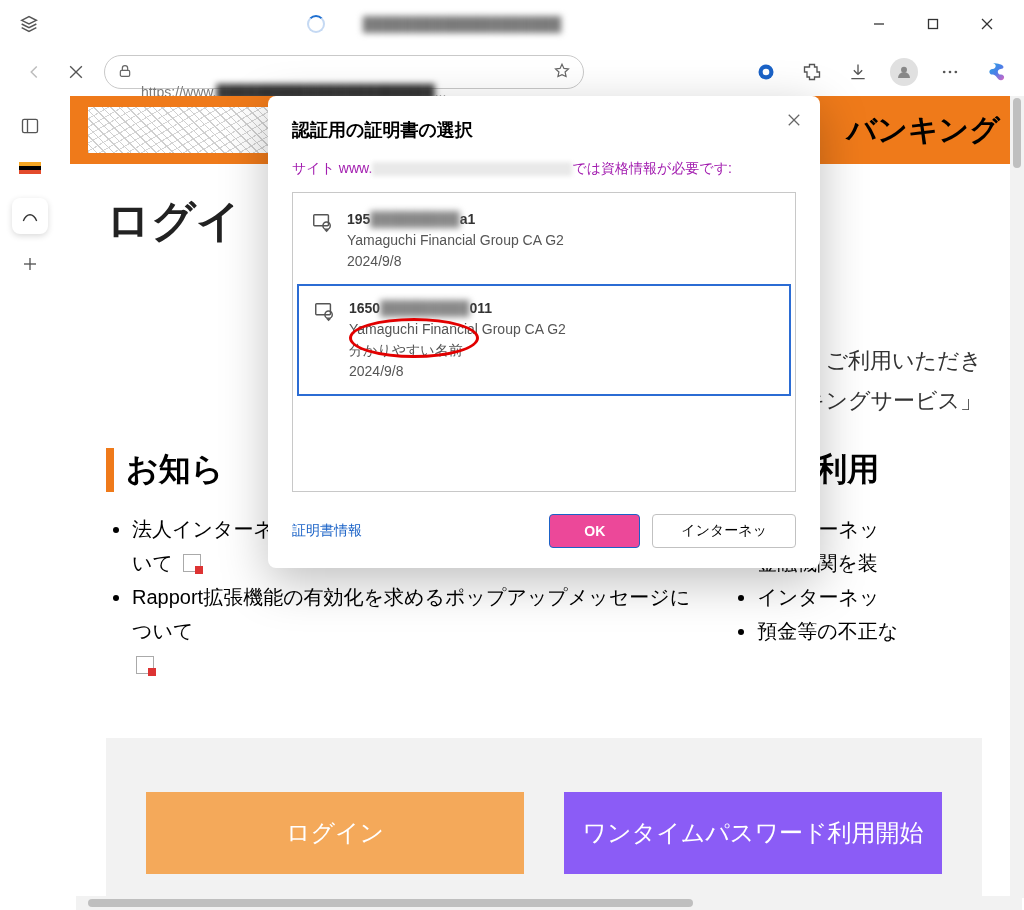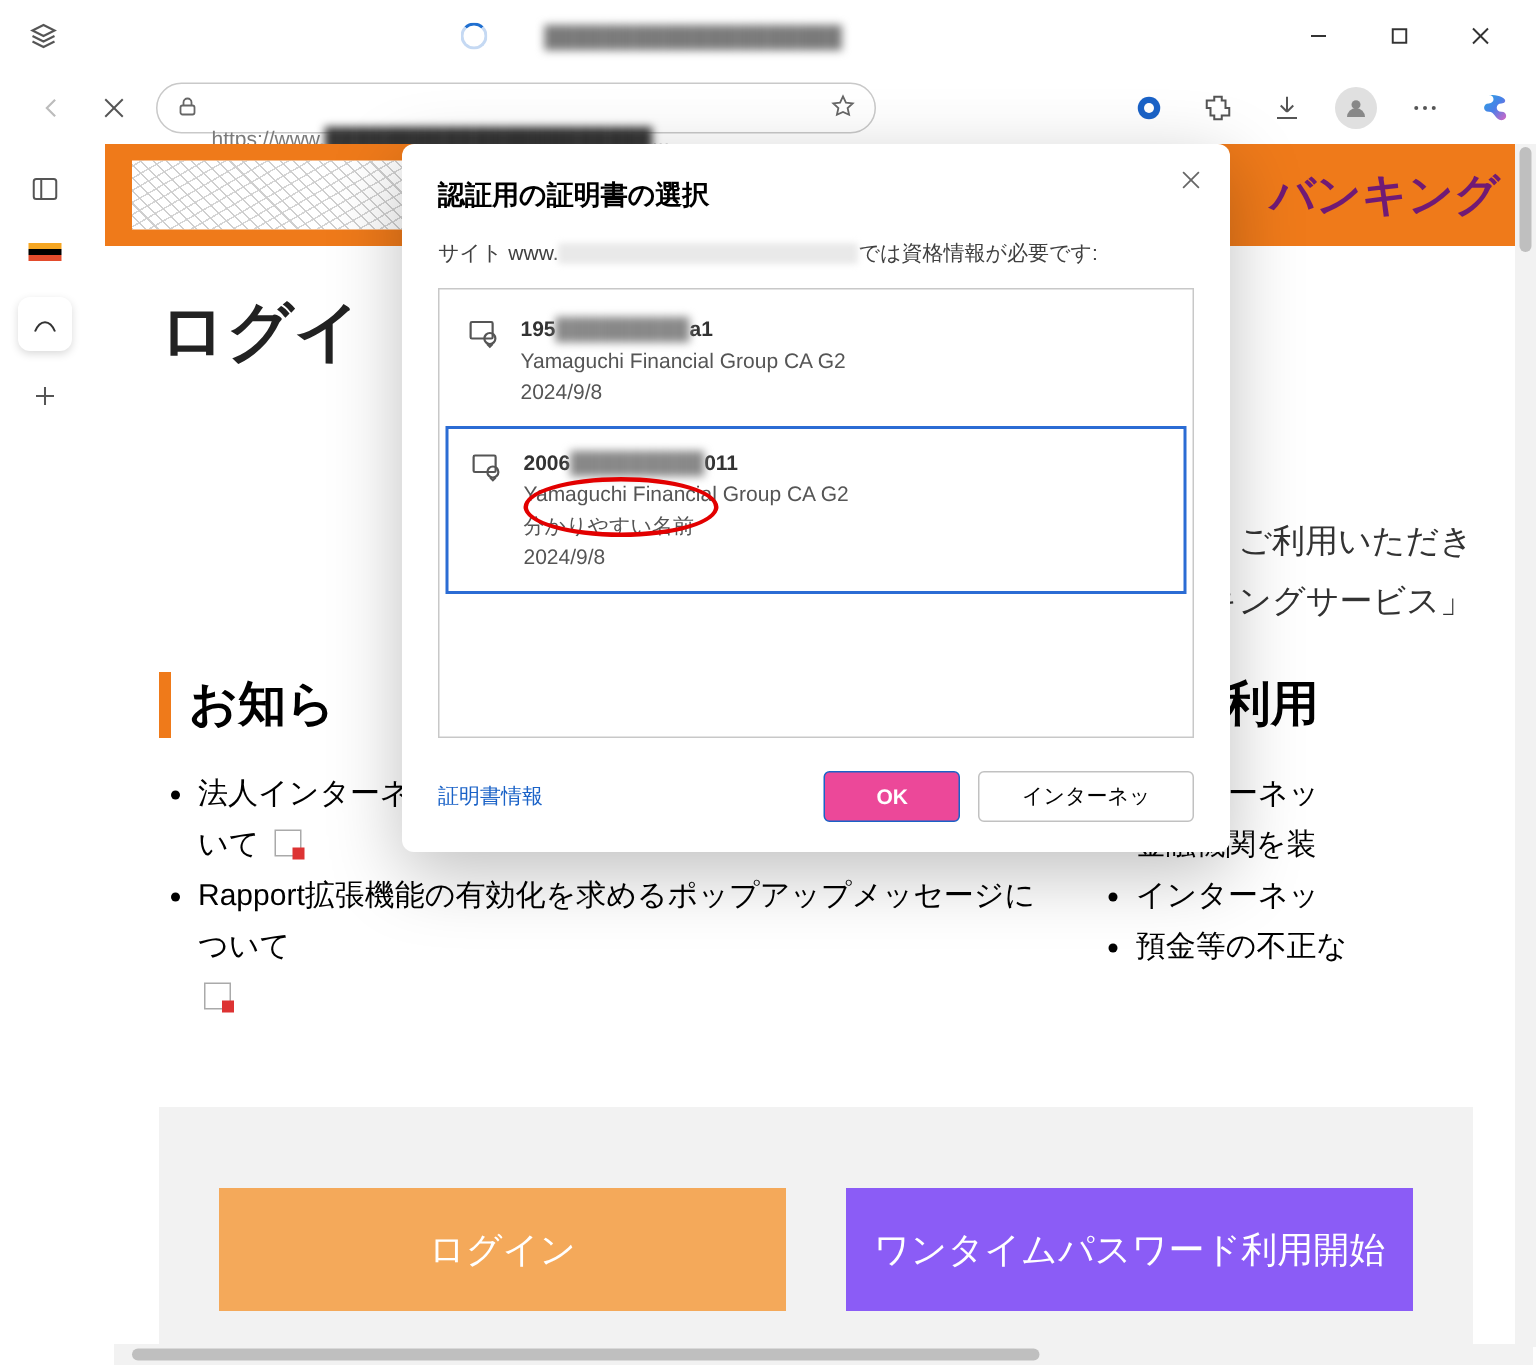--- a/index.html
+++ b/index.html
@@ -89,21 +89,21 @@
   bottom: 12px;
   overflow: hidden;
 }
 .content {
   position: absolute;
   left: 10px; right: 0; top: 0; bottom: 0;
   background: #fff;
 }
 .orange-banner {
   background: #ef7a1a;
-  color: #701a75;
+  color: #000000;
   height: 68px;
   display: flex;
   align-items: center;
   padding: 0 18px;
   font-size: 30px;
   font-weight: 700;
 }
 .orange-banner .logo {
   width: 180px;
   height: 46px;
@@ -148,21 +148,21 @@
   top: 96px;
   width: 552px;
   background: #fff;
   border-radius: 8px;
   box-shadow: 0 14px 48px rgba(0,0,0,.25);
   padding: 22px 24px 20px;
   z-index: 50;
 }
 .dialog-close { position:absolute; top:12px; right:14px; width:24px; height:24px; color:#666; display:flex;align-items:center;justify-content:center;}
 .dialog h2 { font-size: 18px; font-weight: 700; margin-bottom: 18px;}
-.dialog .subtitle { font-size: 14px; color:#404040; margin-bottom: 14px;}
+.dialog .subtitle { font-size: 14px; color:#a21caf; margin-bottom: 14px;}
 .dialog .subtitle .host-blur { display:inline-block; width:200px; height:14px; background:#e9e9e9; border-radius:2px; vertical-align:middle; filter: blur(2px);}
 .cert-list { border:1px solid #c8c8c8; height: 300px; padding: 4px;}
 .cert-item {
   display:flex;
   gap: 14px;
   padding: 12px 14px;
   align-items:flex-start;
 }
 .cert-item.selected { border: 2px solid #2b6cd4; background:#fff;}
 .cert-icon { width:22px; height:22px; color:#555; margin-top:2px;}
@@ -391,21 +391,21 @@
     </div>
     <div class="cert-item selected" style="position:relative;">
       <span class="cert-icon">
         <svg viewBox="0 0 24 24" fill="none" stroke="currentColor" stroke-width="1.6">
             <rect x="3" y="4" width="16" height="12" rx="1"></rect>
             <circle cx="17" cy="16" r="4"></circle>
             <path d="M15 20l2 2 2-2"></path>
           </svg>
       </span>
       <div class="cert-lines">
-        <div class="l1"><span>2006</span><span class="blur-mid">█████████</span><span>011</span></div>
+        <div class="l1"><span>1650</span><span class="blur-mid">█████████</span><span>011</span></div>
         <div>Yamaguchi Financial Group CA G2</div>
         <div>分かりやすい名前</div>
         <div>2024/9/8</div>
       </div>
       <div class="red-ellipse" style="left:50px; top:32px;"></div>
     </div>
   </div>
   <div class="dialog-footer">
     <a class="cert-info">証明書情報</a>
     <div class="dialog-btns">

